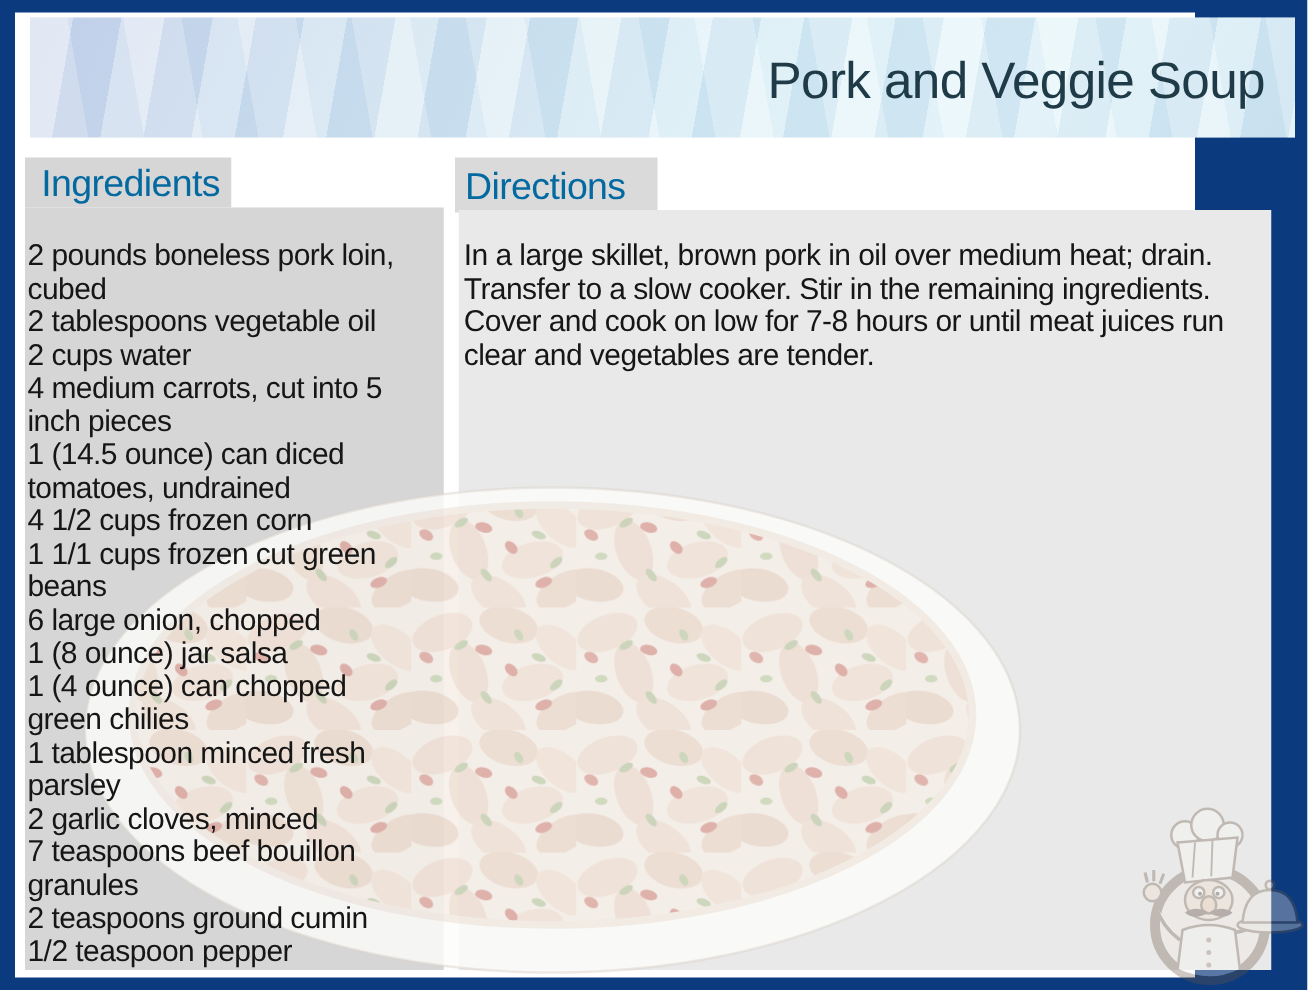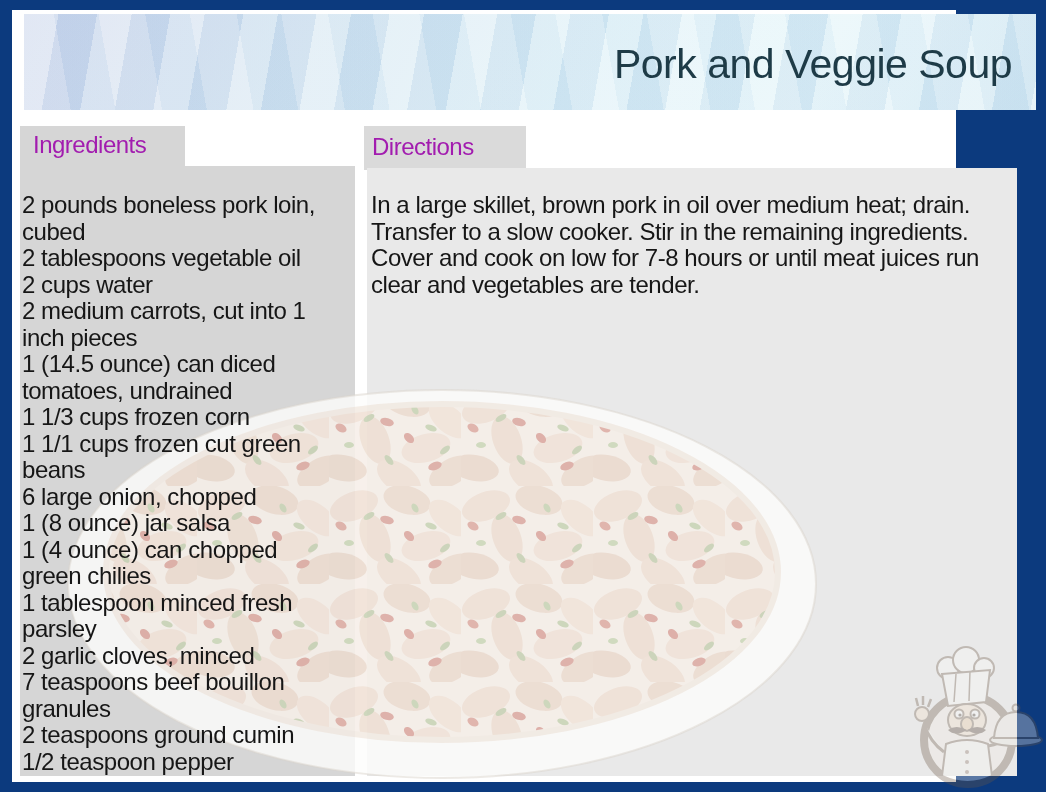--- a/index.html
+++ b/index.html
@@ -32,21 +32,21 @@
   }
   
   .box{position:absolute;z-index:1;}
   .ing-head-box{left:8px;top:116px;width:165px;height:40px;background:#d6d6d6;}
   .ing-body-box{left:8px;top:156px;width:335px;height:610px;background:#d6d6d6;}
   .dir-head-box{left:352px;top:116px;width:162px;height:44px;background:#dadada;}
   .dir-body-box{left:355px;top:158px;width:650px;height:608px;background:#e9e9e9;}
   
   .layer-text{position:absolute;z-index:3;color:#161616;}
   .section-heading{
-    font-size:24px;letter-spacing:-0.5px;color:#a21caf;
+    font-size:30px;letter-spacing:-0.5px;color:#0369a1;
     white-space:nowrap;
   }
   .ing-heading{left:21px;top:121px;}
   .dir-heading{left:360px;top:123px;}
   .body-text{font-size:24px;line-height:26.5px;letter-spacing:-0.45px;}
   .ing-list{left:10px;top:182px;width:305px;}
   .ing{margin:0;padding:0;}
   .dir-text{left:359px;top:182px;width:648px;}
   
   .decor{position:absolute;z-index:2;pointer-events:none;}
@@ -142,23 +142,23 @@
       </g>
     </svg>
 
     <div class="layer-text section-heading ing-heading">Ingredients</div>
     <div class="layer-text section-heading dir-heading">Directions</div>
 
     <div class="layer-text body-text ing-list">
         <div class="ing">2 pounds boneless pork loin, cubed</div>
         <div class="ing">2 tablespoons vegetable oil</div>
         <div class="ing">2 cups water</div>
-        <div class="ing">2 medium carrots, cut into 1 inch pieces</div>
+        <div class="ing">4 medium carrots, cut into 5 inch pieces</div>
         <div class="ing">1 (14.5 ounce) can diced tomatoes, undrained</div>
-        <div class="ing">1 1/3 cups frozen corn</div>
+        <div class="ing">4 1/2 cups frozen corn</div>
         <div class="ing">1 1/1 cups frozen cut green beans</div>
         <div class="ing">6 large onion, chopped</div>
         <div class="ing">1 (8 ounce) jar salsa</div>
         <div class="ing">1 (4 ounce) can chopped green chilies</div>
         <div class="ing">1 tablespoon minced fresh parsley</div>
         <div class="ing">2 garlic cloves, minced</div>
         <div class="ing">7 teaspoons beef bouillon granules</div>
         <div class="ing">2 teaspoons ground cumin</div>
         <div class="ing">1/2 teaspoon pepper</div>
       </div>

